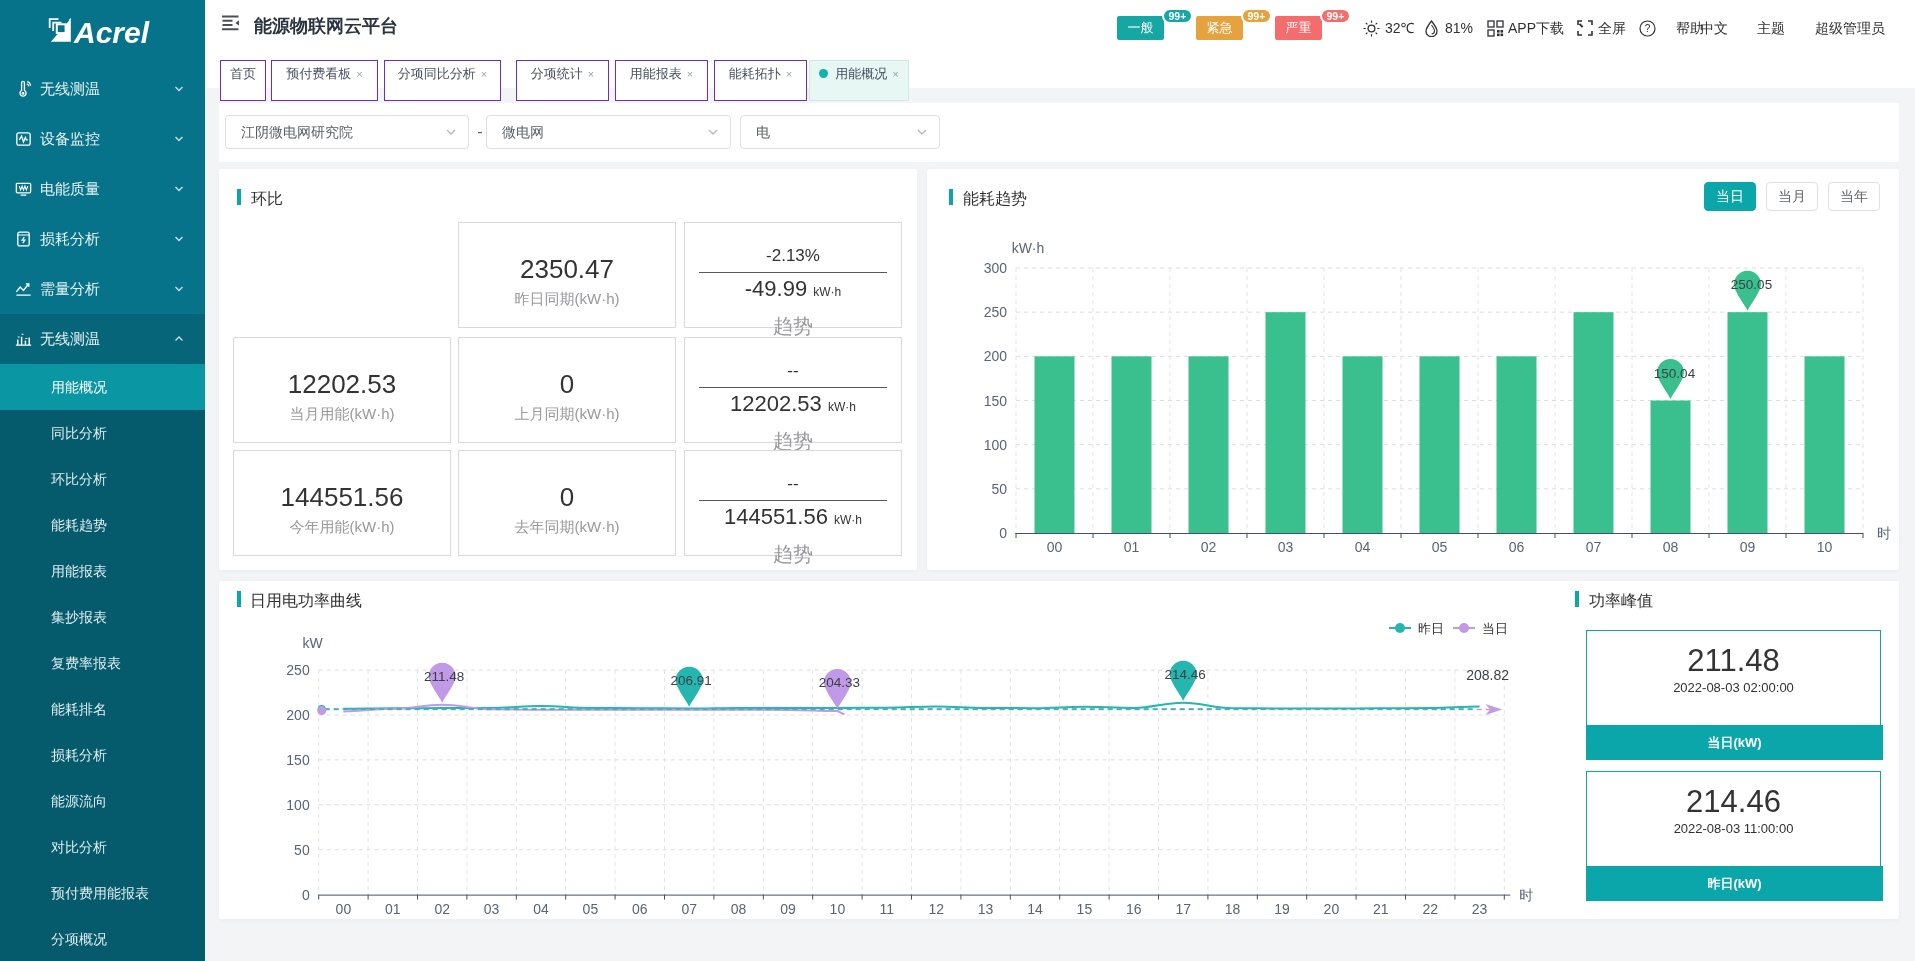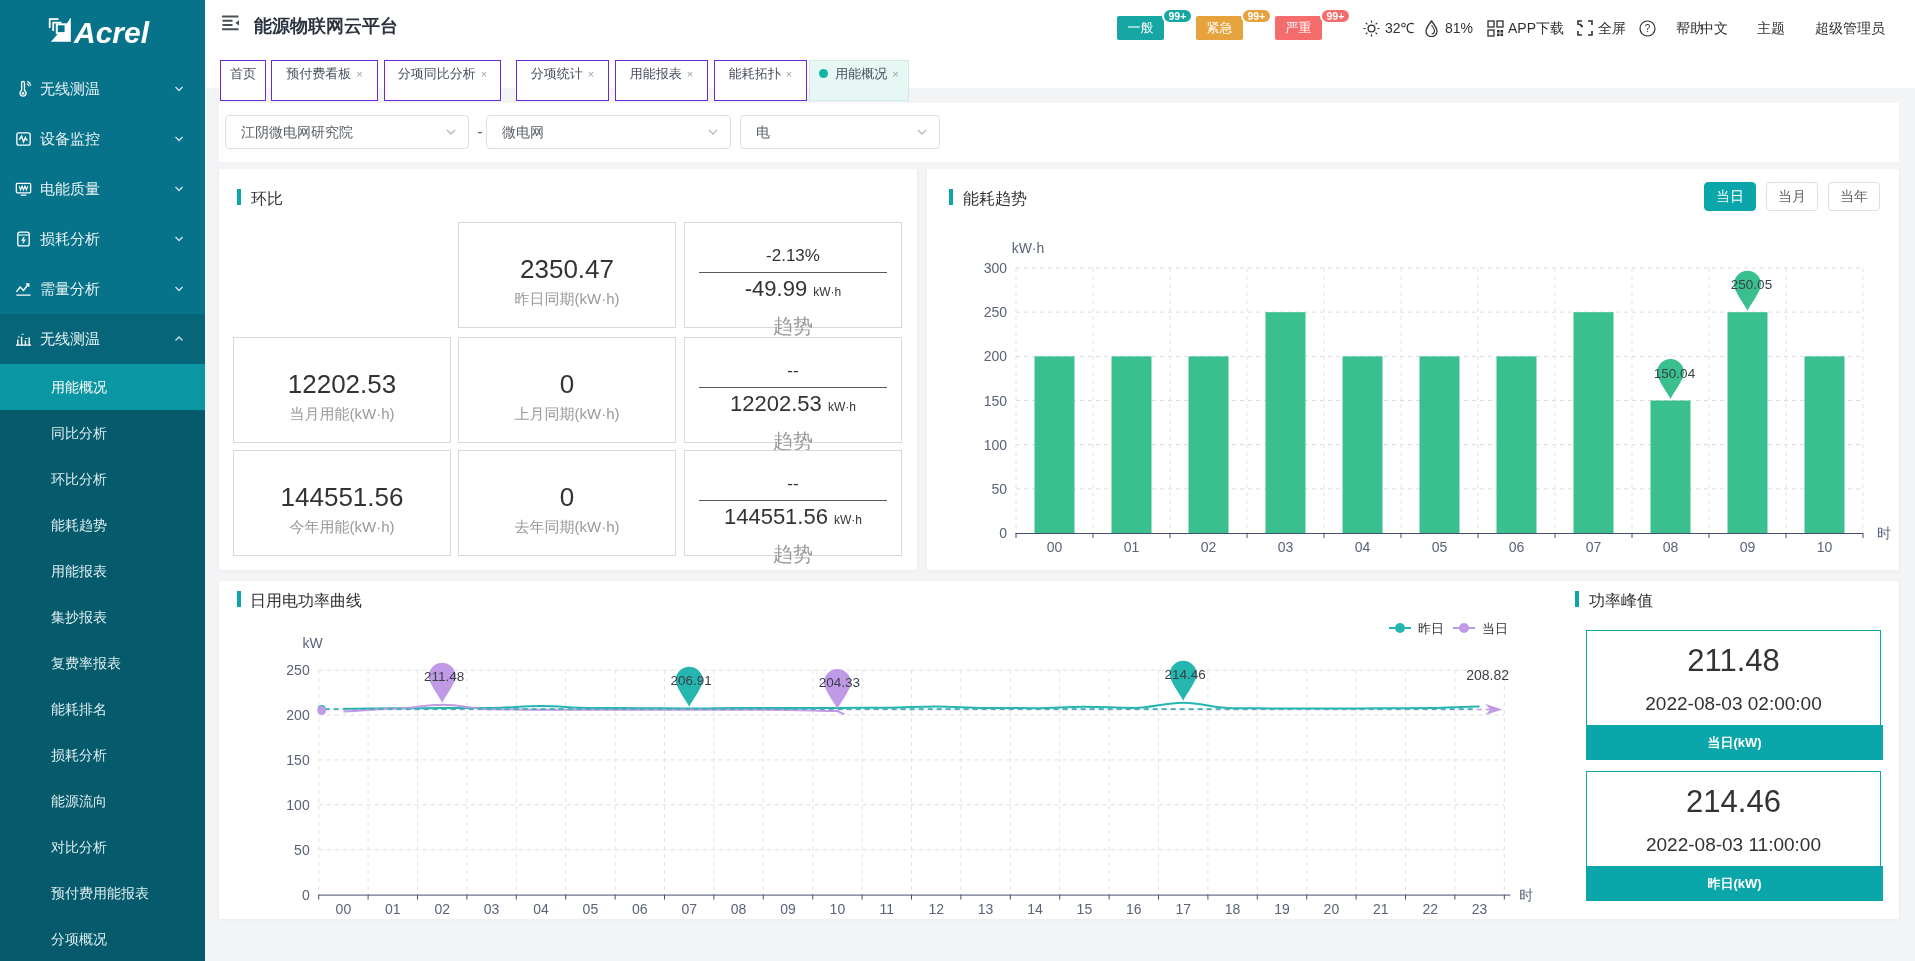--- a/index.html
+++ b/index.html
@@ -55,21 +55,21 @@
   .hbox .unit { font-size:12px; color:#333; }
   .hbox .qu { font-size:20px; color:#98999c; margin-top:11px; }
 
   
   .btn { position:absolute; top:13px; width:52px; height:29px; border:1px solid #dcdfe6; border-radius:4px; background:#fff; color:#5f6368; font-size:14px; text-align:center; line-height:27px; }
   .btn.on { background:#0ba6a9; border-color:#0ba6a9; color:#fff; }
 
   
   .pbox { position:absolute; left:1367px; width:295px; height:130px; border:1px solid #0ba6a9; text-align:center; }
   .pbox .n { font-size:31px; color:#333; margin-top:12px; }
-  .pbox .d { font-size:19px; color:#303133; margin-top:14px; }
+  .pbox .d { font-size:13px; color:#303133; margin-top:1px; }
   .pbox .f { position:absolute; left:-1px; bottom:-1px; width:297px; height:35px; background:#0ba6a9; color:#fff; font-size:13px; font-weight:bold; line-height:35px; }
 </style>
 </head>
 <body>
 
 <div id="sidebar">
   <div id="logo">
     <svg width="205" height="62" viewBox="0 0 205 62">
       <path d="M49.4 41.8 L70.8 41.8 L70.8 17.8 Z" fill="#fff"></path>
       <path d="M46.5 44.5 L68 19.5" stroke="#07738a" stroke-width="3.2" fill="none"></path>

